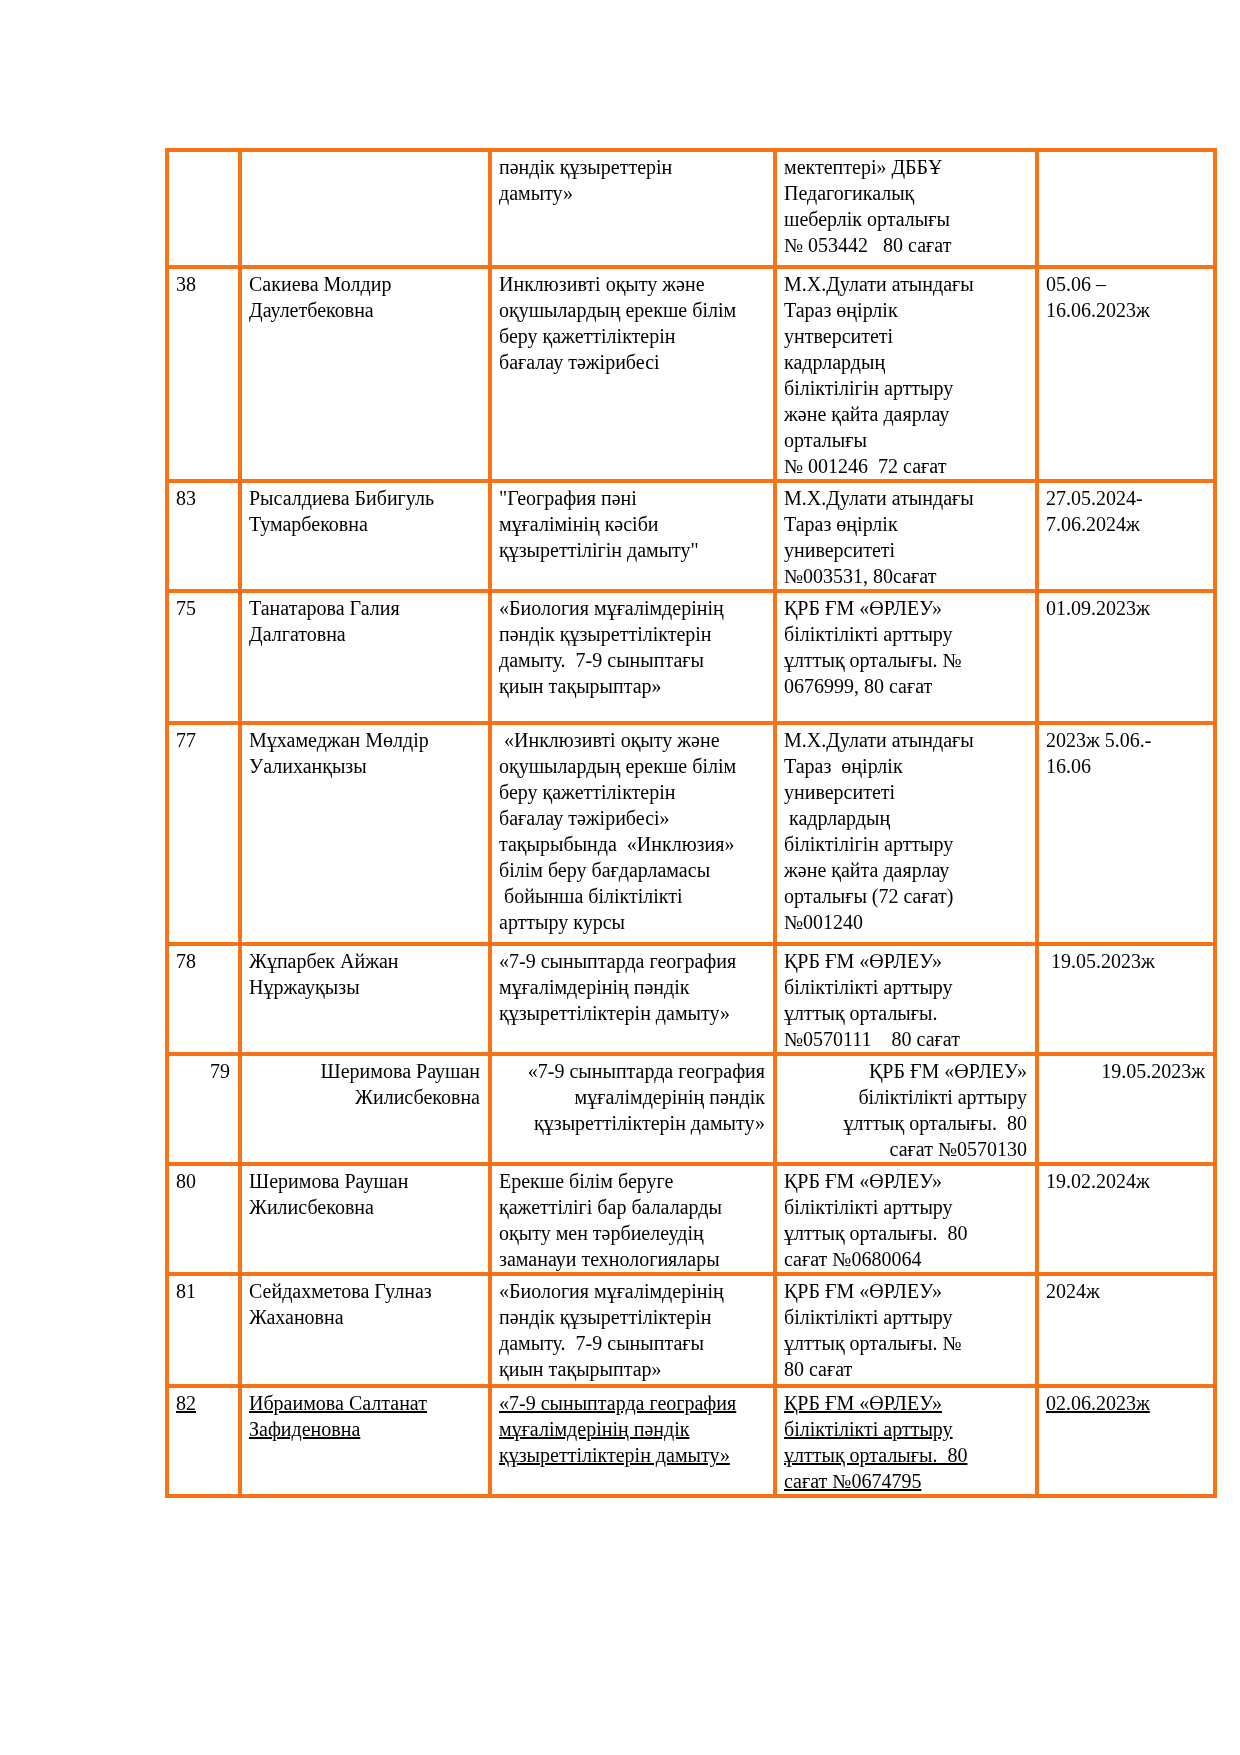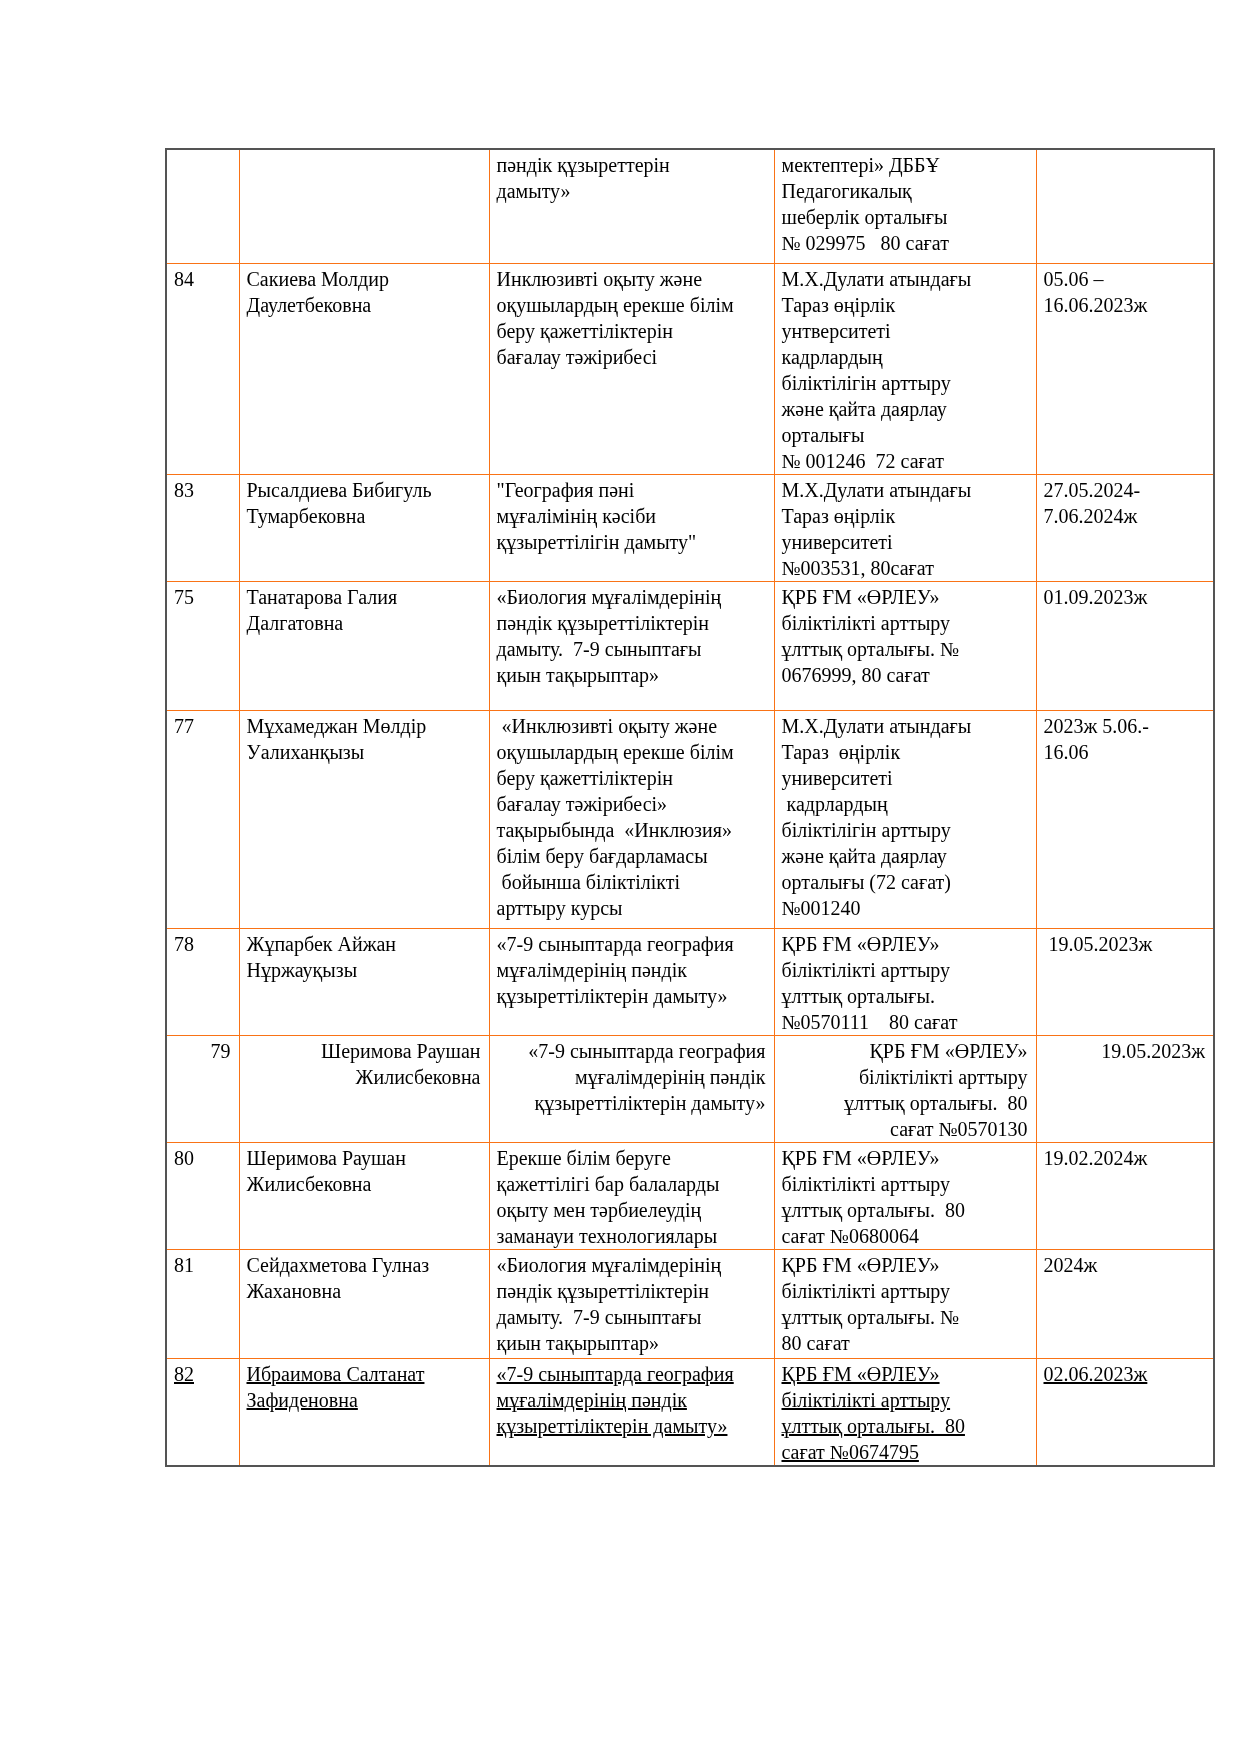--- a/index.html
+++ b/index.html
@@ -14,21 +14,21 @@
   table.doc-table {
     position: absolute;
     left: 165px;
     top: 148px;
     width: 1048px;
     border-collapse: collapse;
     table-layout: fixed;
     border: 2px solid #545454;
   }
   table.doc-table td {
-    border: 1px solid #f97316;
+    border: 4px solid #f97316;
     vertical-align: top;
     padding: 2px 8px 0 7px;
     font-size: 20px;
     line-height: 26px;
     white-space: pre-wrap;
     overflow: hidden;
     word-wrap: break-word;
   }
   td.c-num  { padding-left: 8px; }
   
@@ -58,25 +58,25 @@
     </colgroup>
     <tbody>
       <tr class="r0">
         <td class="c-num"></td>
         <td class="c-name"></td>
         <td class="c-course">пәндік құзыреттерін
 дамыту»</td>
         <td class="c-org">мектептері» ДББҰ
 Педагогикалық
 шеберлік орталығы
-№ 029975   80 сағат</td>
+№ 053442   80 сағат</td>
         <td class="c-date"></td>
       </tr>
       <tr class="r1">
-        <td class="c-num">84</td>
+        <td class="c-num">38</td>
         <td class="c-name">Сакиева Молдир
 Даулетбековна</td>
         <td class="c-course">Инклюзивті оқыту және
 оқушылардың ерекше білім
 беру қажеттіліктерін
 бағалау тәжірибесі</td>
         <td class="c-org">М.Х.Дулати атындағы
 Тараз өңірлік
 унтверситеті
 кадрлардың

